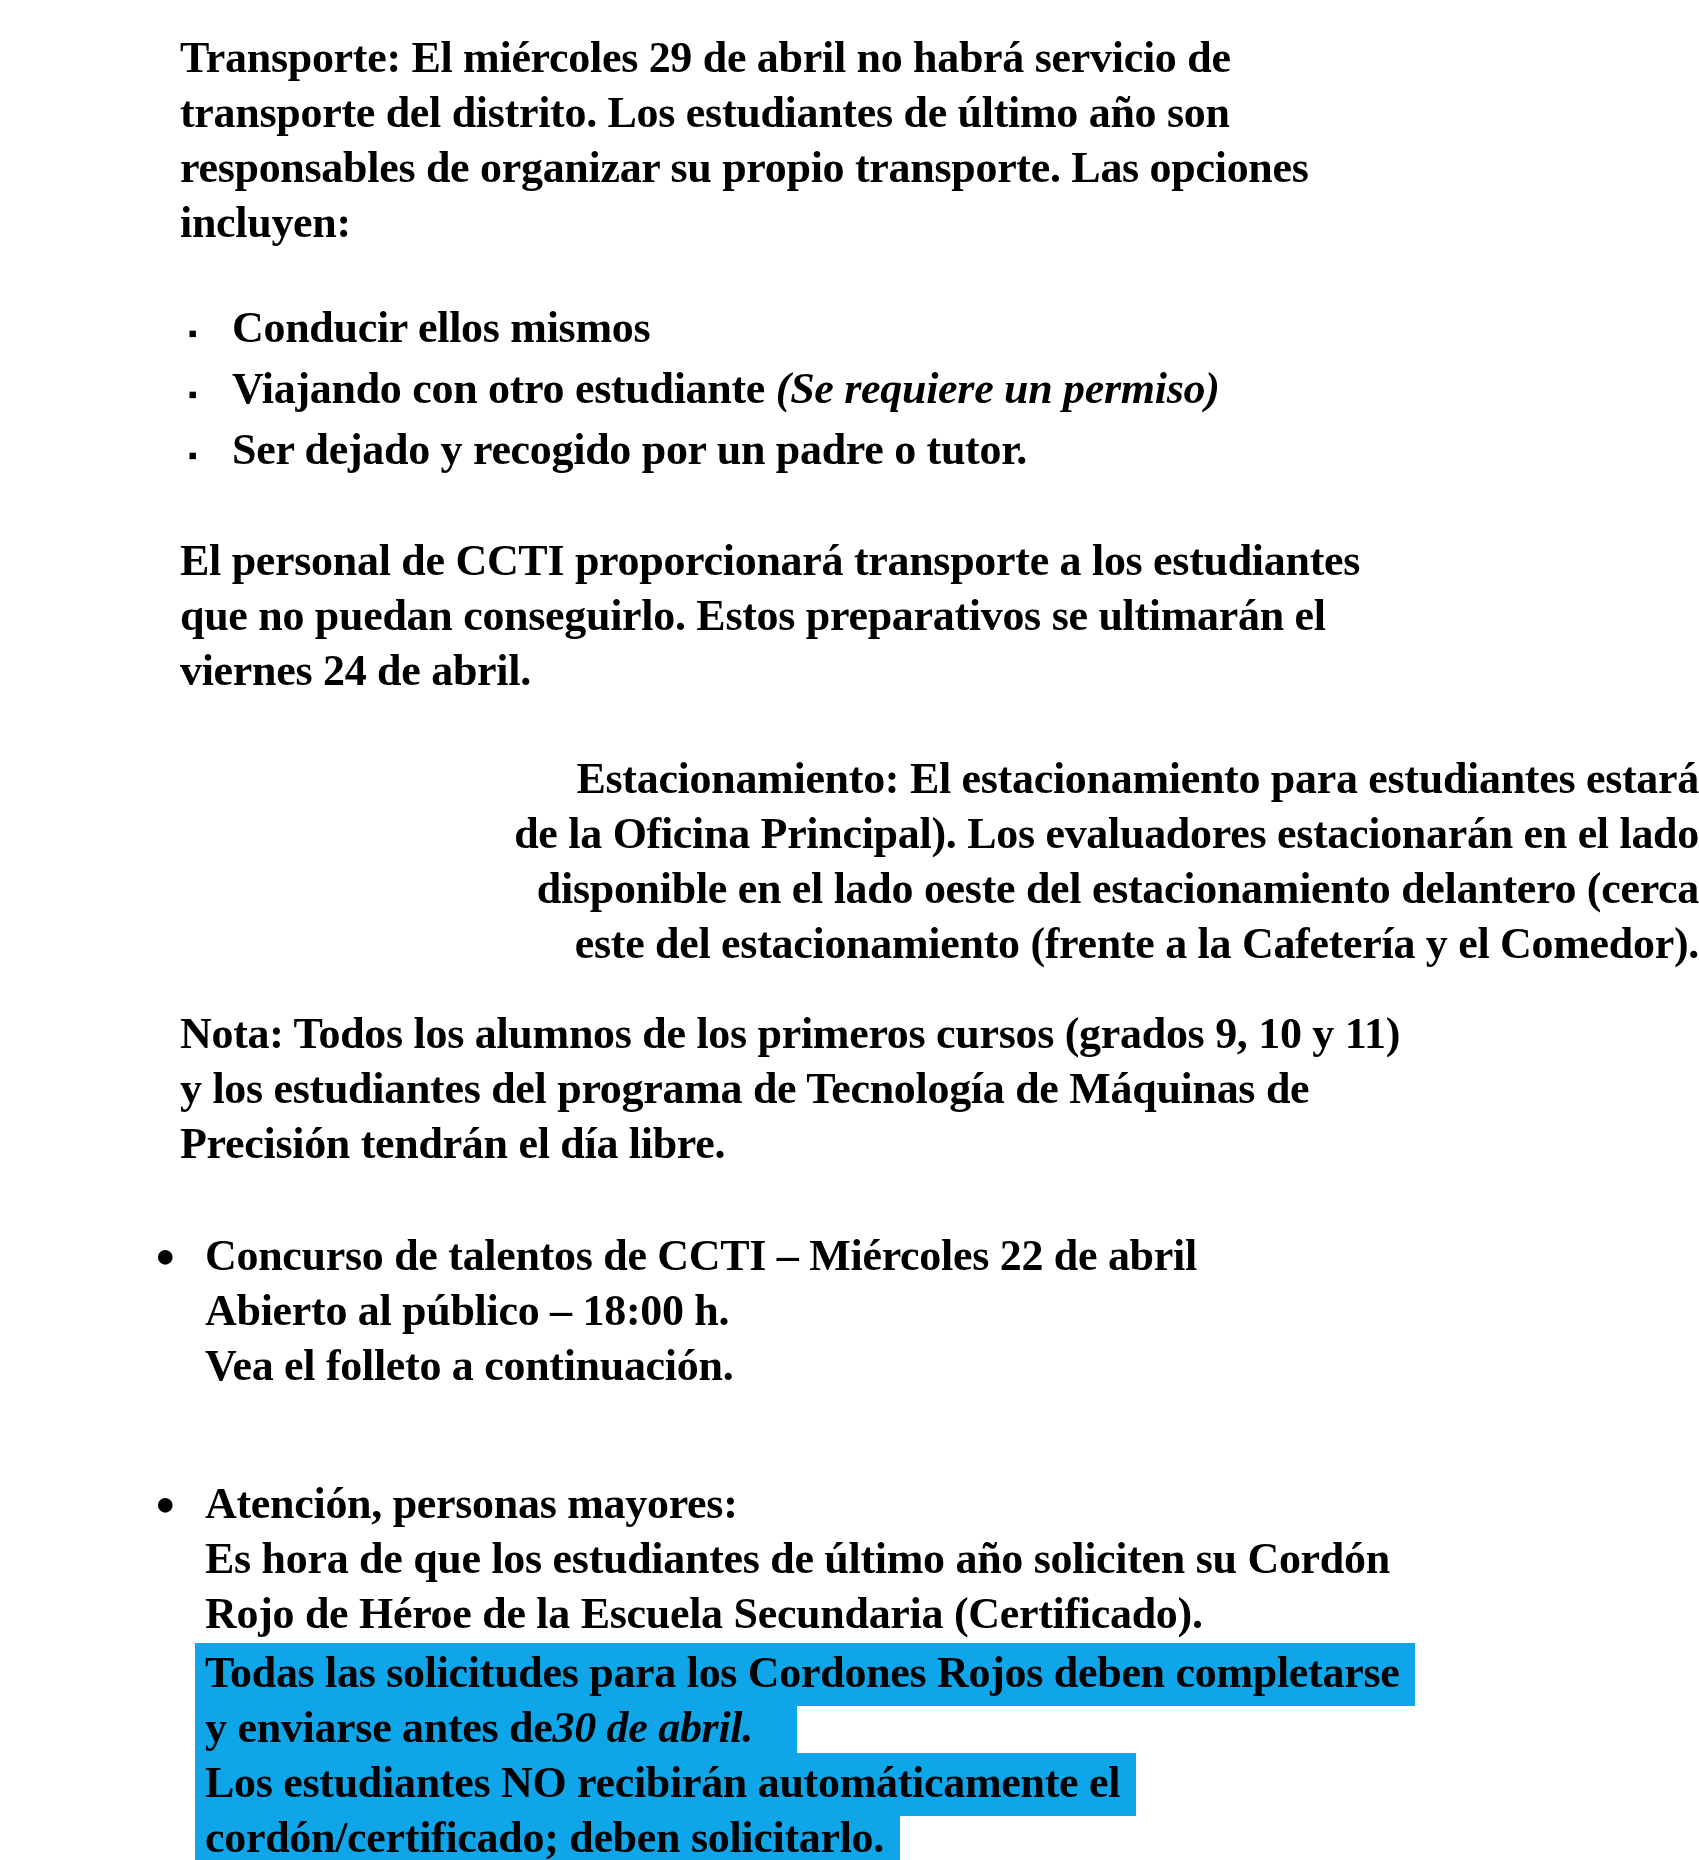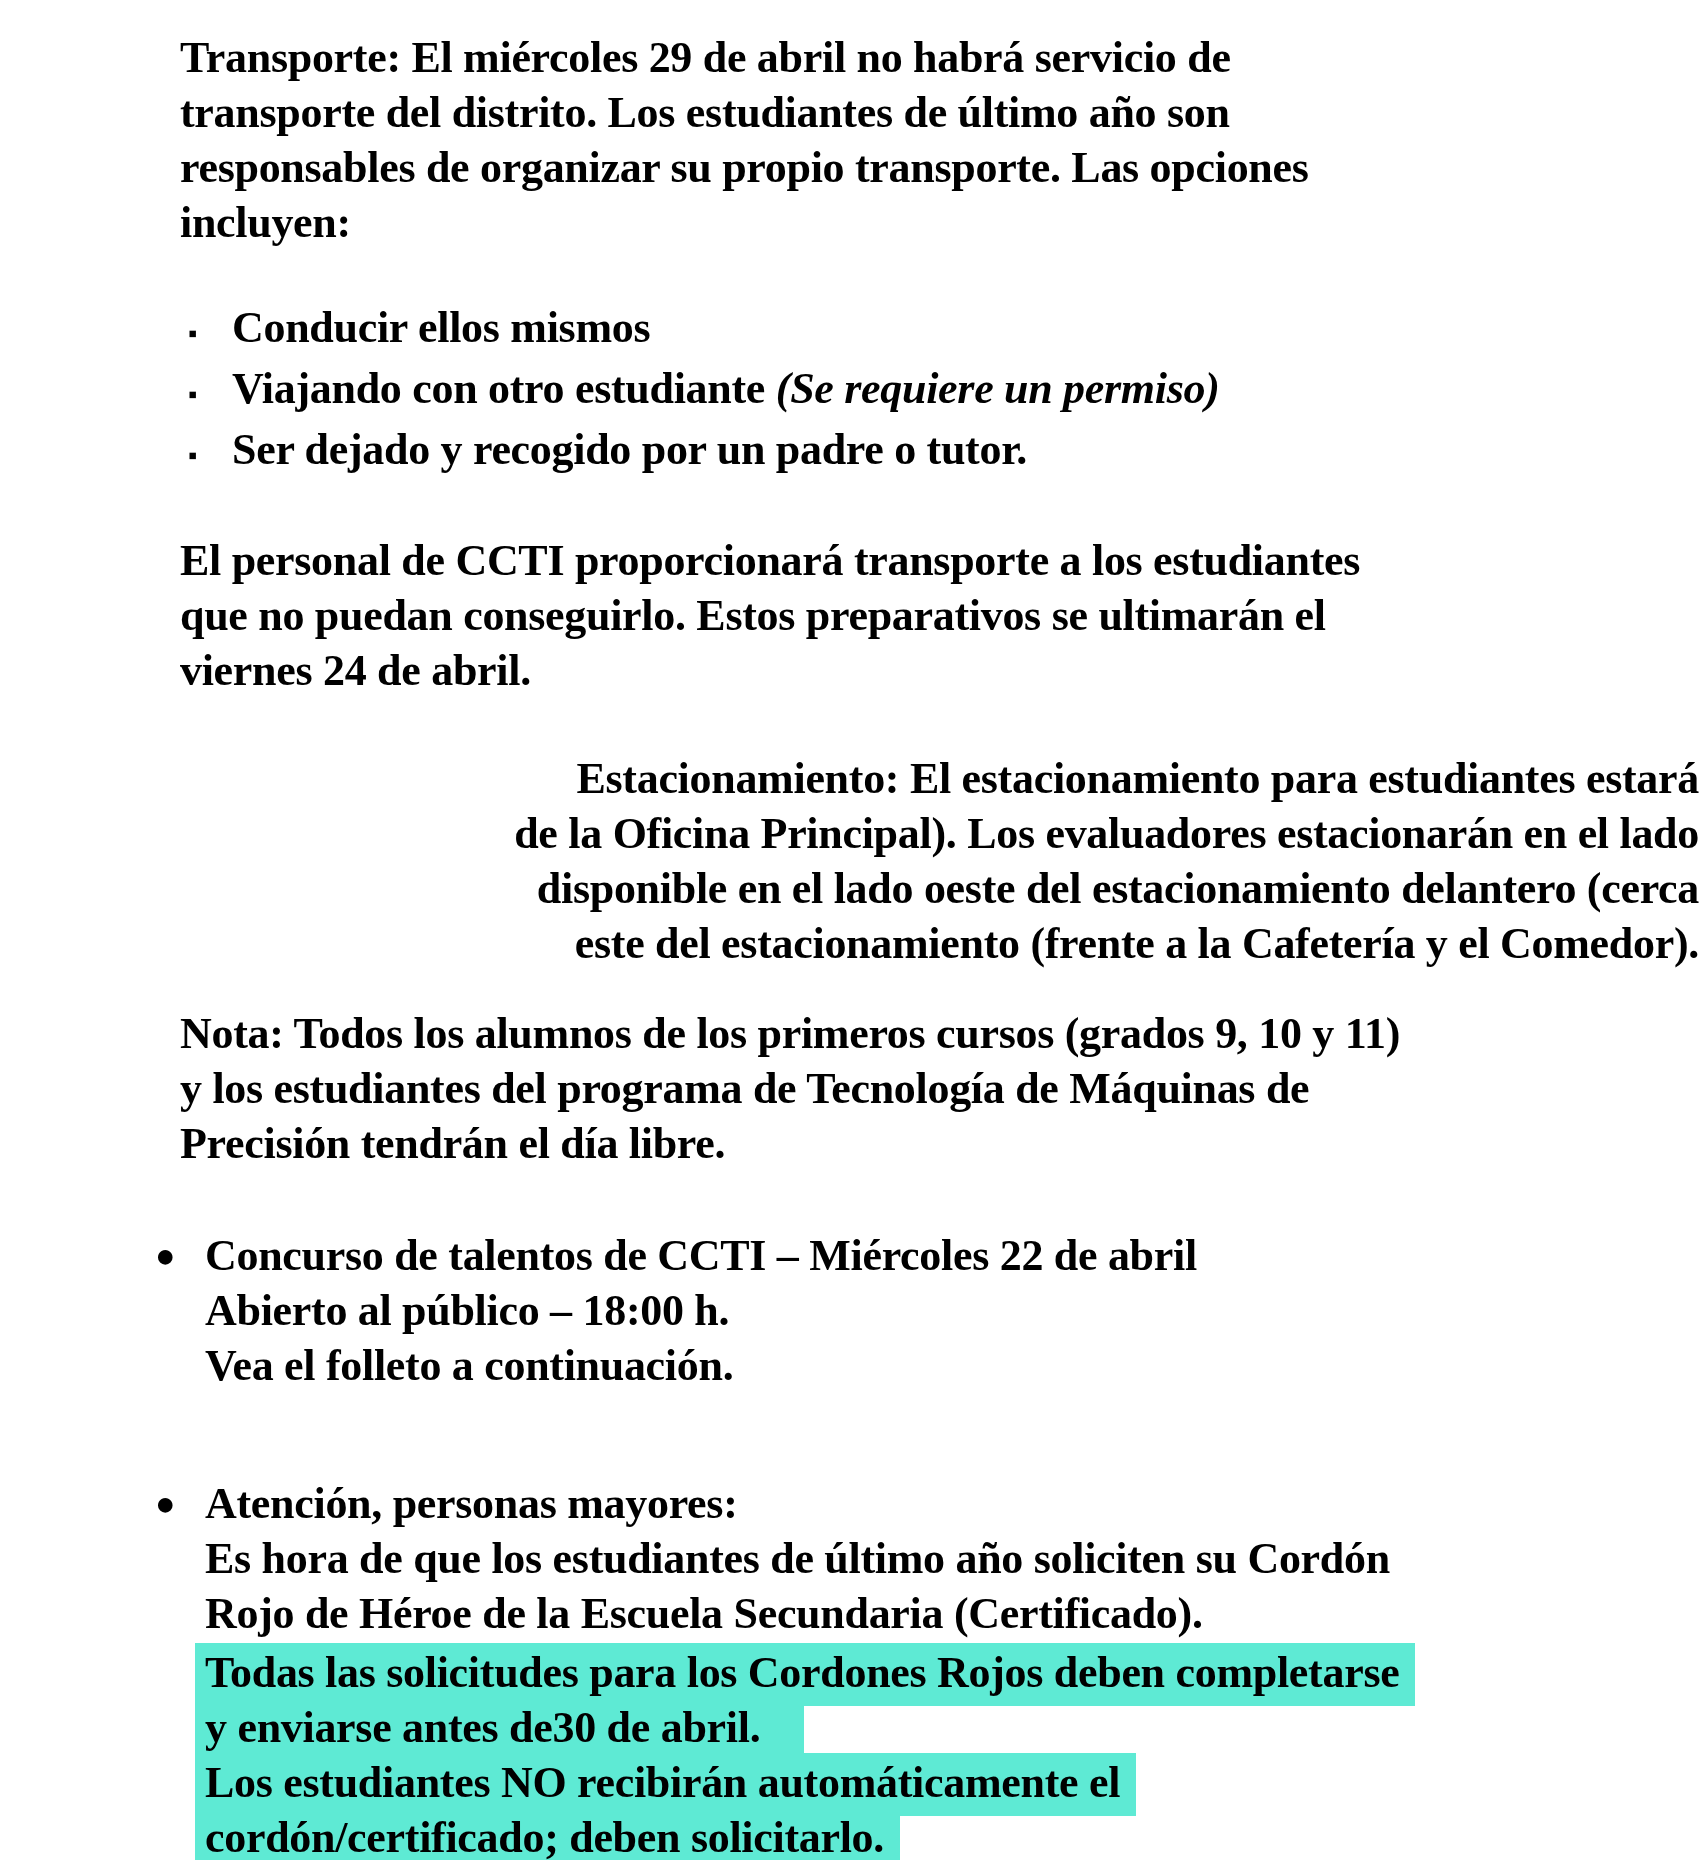--- a/index.html
+++ b/index.html
@@ -42,29 +42,30 @@
     flex: 0 0 50px;
     font-size: 34px;
     line-height: 55px;
   }
   .rd-content { flex: 1 1 auto; }
 
   
   .hl-line { line-height: 55px; white-space: nowrap; }
   .hl-block { margin-top: 4px; }
   mark.hl {
-    background: #5eead4;
+    background: #0ea5e9;
     color: #000000;
     padding: 5px 16px 9px 10px;
     margin-left: -10px;
   }
   mark.hl.ext { padding-right: 44px; }
   .deadline {
     border-bottom: 7px solid #6d28d9;
     padding-bottom: 1px;
+    font-style: italic;
   }
 </style>
 </head>
 <body>
 
 <div class="doc">
 
   <div class="para para-transporte">
     <div class="line">Transporte: El miércoles 29 de abril no habrá servicio de</div>
     <div class="line">transporte del distrito. Los estudiantes de último año son</div>

